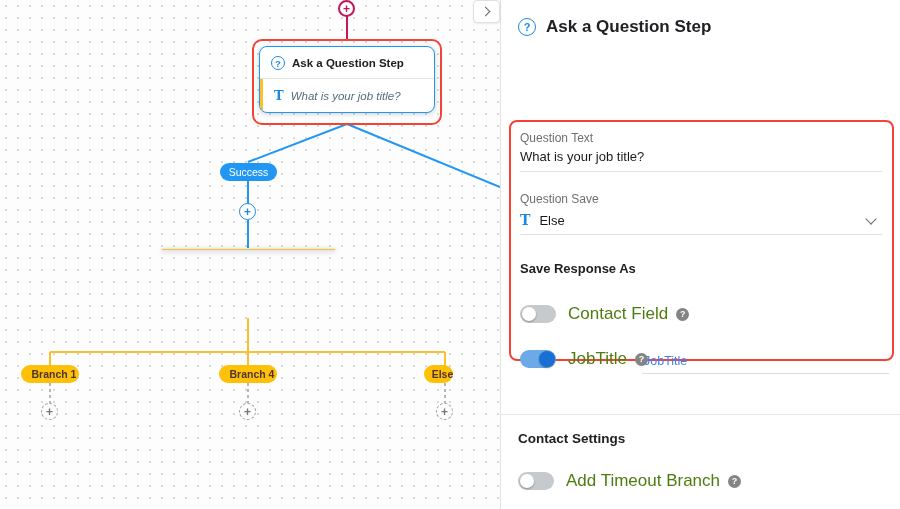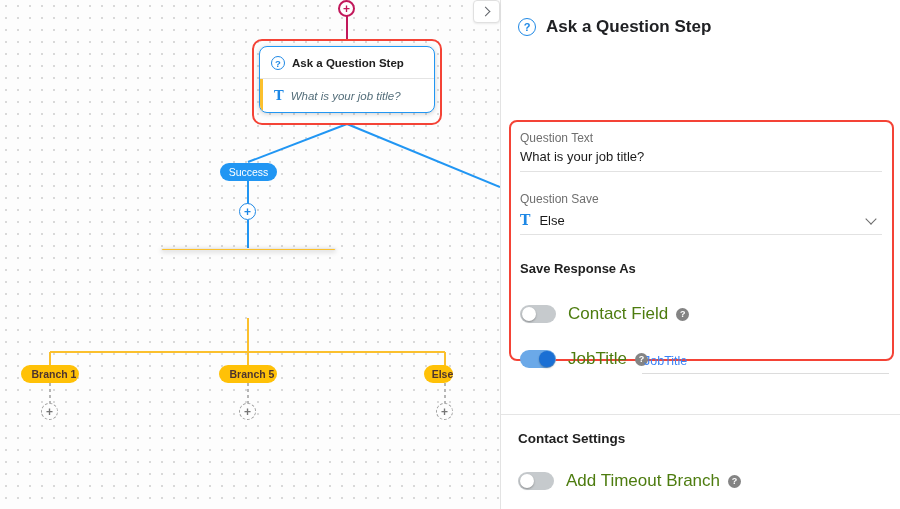--- a/index.html
+++ b/index.html
@@ -169,21 +169,21 @@
   </div>
 
   <div class="node branch" style="left:161px;top:248px;width:175px;">
     <div class="node-divider amber"></div>
   </div>
 
   <div class="pill amber" style="left:21px;top:365px;width:58px;">
     <span>Branch 1</span>
   </div>
   <div class="pill amber" style="left:219px;top:365px;width:58px;">
-    <span>Branch 5</span>
+    <span>Branch 4</span>
   </div>
   <div class="pill amber" style="left:424px;top:365px;width:29px;">
     <span>Else</span>
   </div>
 
   <div class="plus dashed" style="left:41px;top:403px;">
     <span>+</span>
   </div>
   <div class="plus dashed" style="left:239px;top:403px;">
     <span>+</span>

